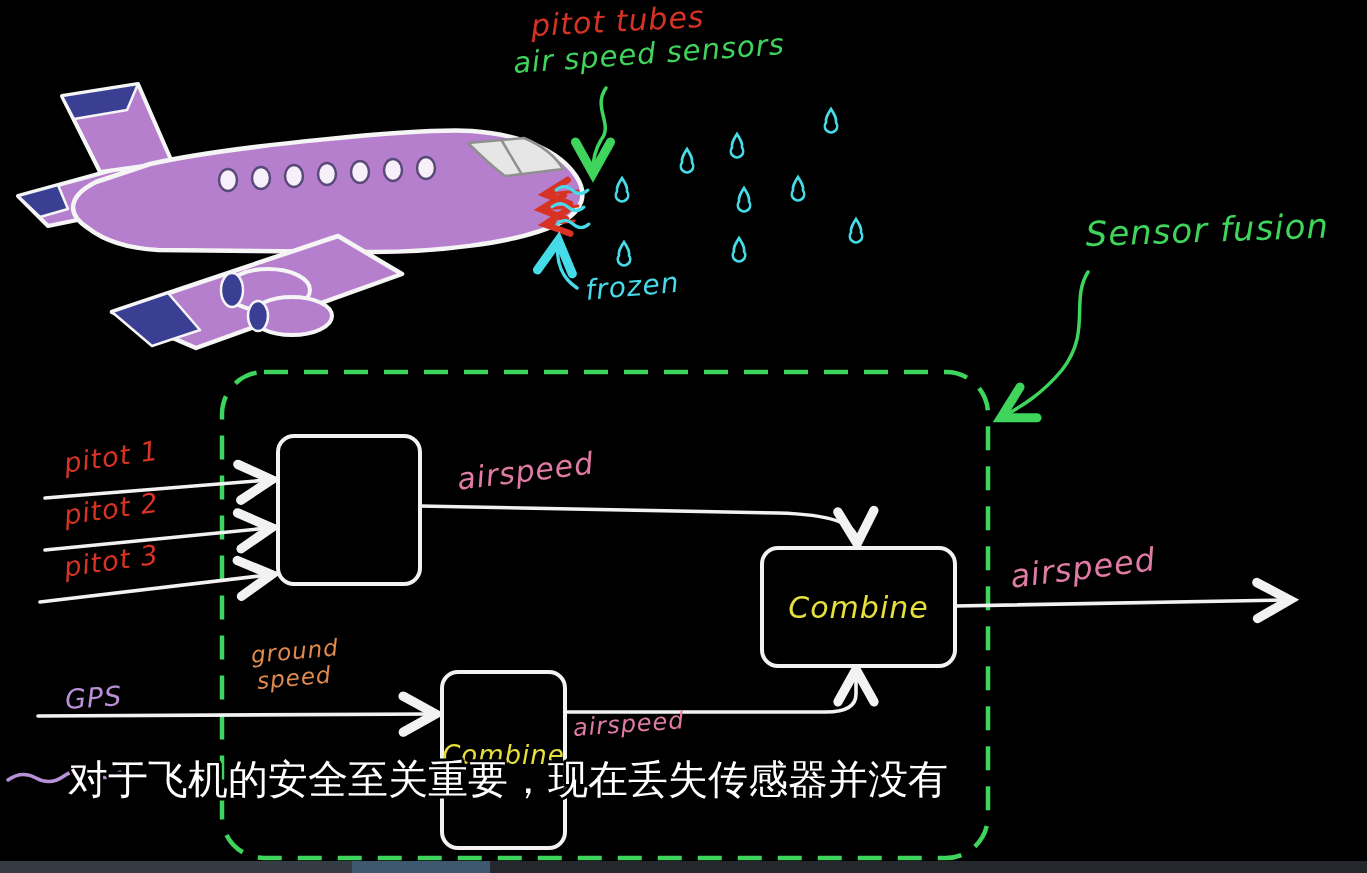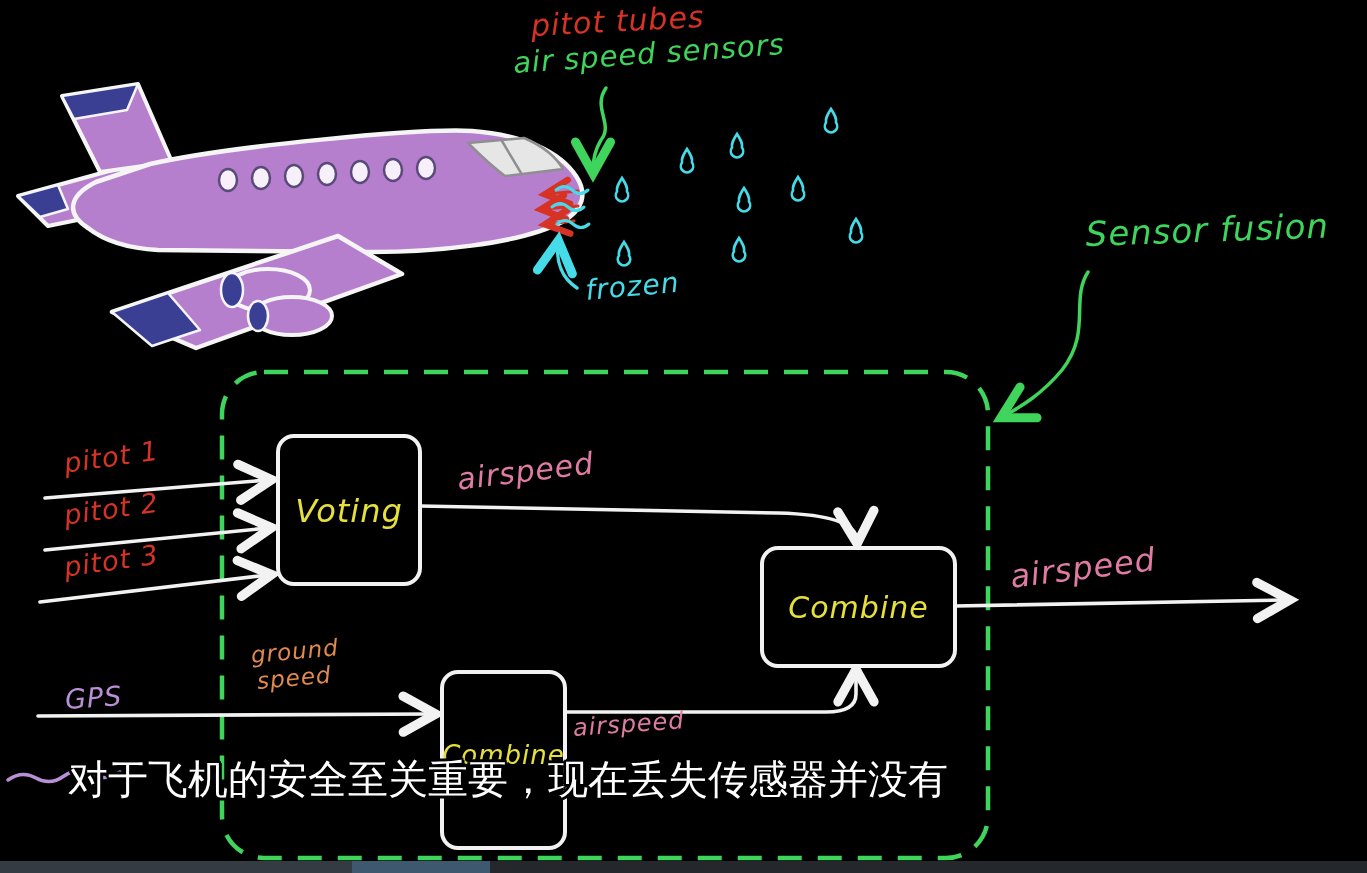--- a/index.html
+++ b/index.html
@@ -132,21 +132,20 @@
 
   <div class="lbl red" style="left:530px;top:8px;font-size:30px;transform:rotate(-3deg)">pitot tubes</div>
   <div class="lbl green" style="left:512px;top:46px;font-size:29px;transform:rotate(-4deg)">air speed sensors</div>
   <div class="lbl cyan" style="left:584px;top:274px;font-size:28px;transform:rotate(-5deg)">frozen</div>
   <div class="lbl green" style="left:1085px;top:214px;font-size:34px;transform:rotate(-2deg)">Sensor fusion</div>
 
   <div class="lbl red" style="left:62px;top:448px;font-size:27px;transform:rotate(-8deg)">pitot 1</div>
   <div class="lbl red" style="left:62px;top:500px;font-size:27px;transform:rotate(-8deg)">pitot 2</div>
   <div class="lbl red" style="left:62px;top:552px;font-size:27px;transform:rotate(-8deg)">pitot 3</div>
 
-  <div class="boxlbl yellow" style="left:278px;top:492px;width:142px;font-size:32px">Voting</div>
   <div class="lbl pink" style="left:455px;top:462px;font-size:30px;transform:rotate(-7deg)">airspeed</div>
   <div class="boxlbl yellow" style="left:762px;top:590px;width:193px;font-size:30px">Combine</div>
   <div class="lbl pink" style="left:1008px;top:558px;font-size:32px;transform:rotate(-7deg)">airspeed</div>
 
   <div class="lbl lavender" style="left:64px;top:684px;font-size:27px;transform:rotate(-4deg)">GPS</div>
   <div class="lbl orange" style="left:250px;top:642px;font-size:23px;transform:rotate(-5deg)">ground</div>
   <div class="lbl orange" style="left:256px;top:668px;font-size:23px;transform:rotate(-5deg)">speed</div>
   <div class="boxlbl yellow" style="left:442px;top:740px;width:123px;font-size:26px">Combine</div>
   <div class="lbl pink" style="left:572px;top:714px;font-size:24px;transform:rotate(-4deg)">airspeed</div>
 

